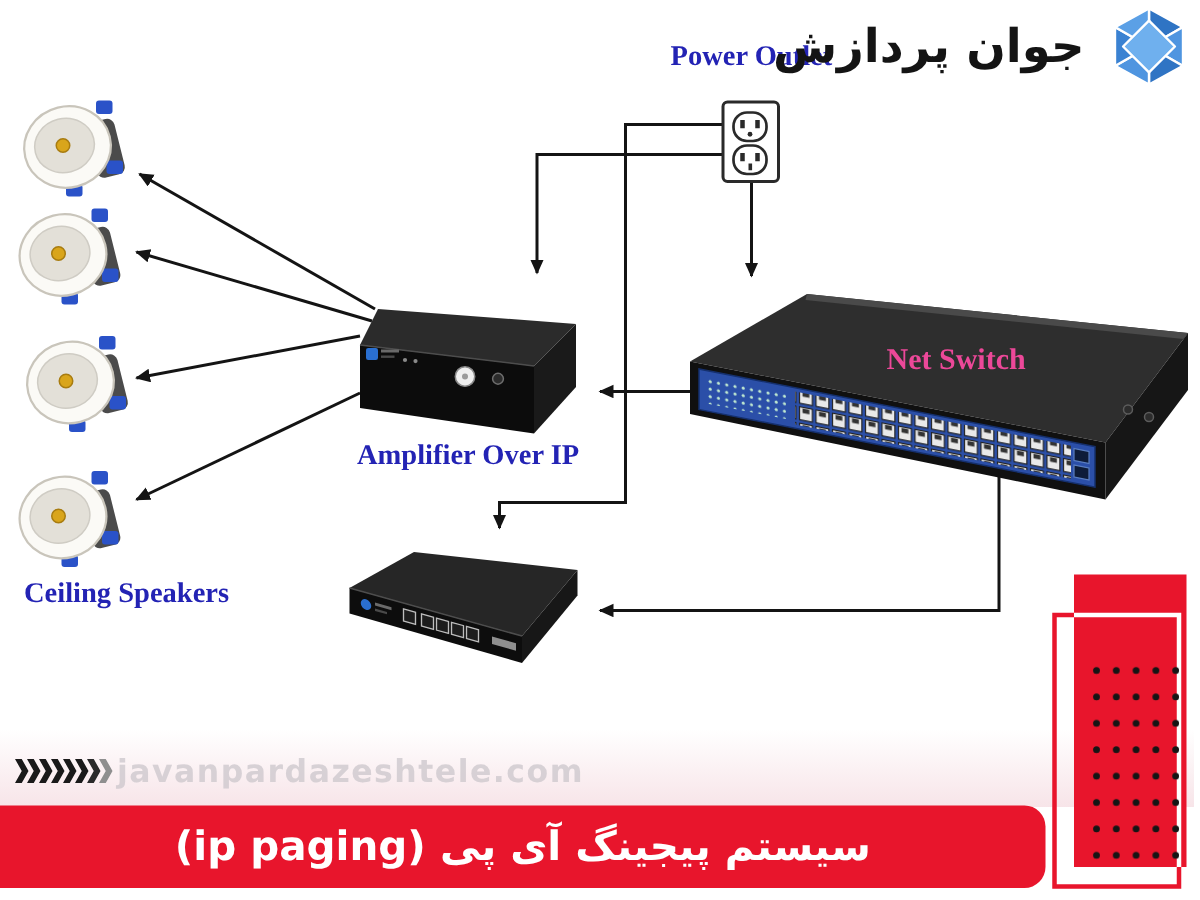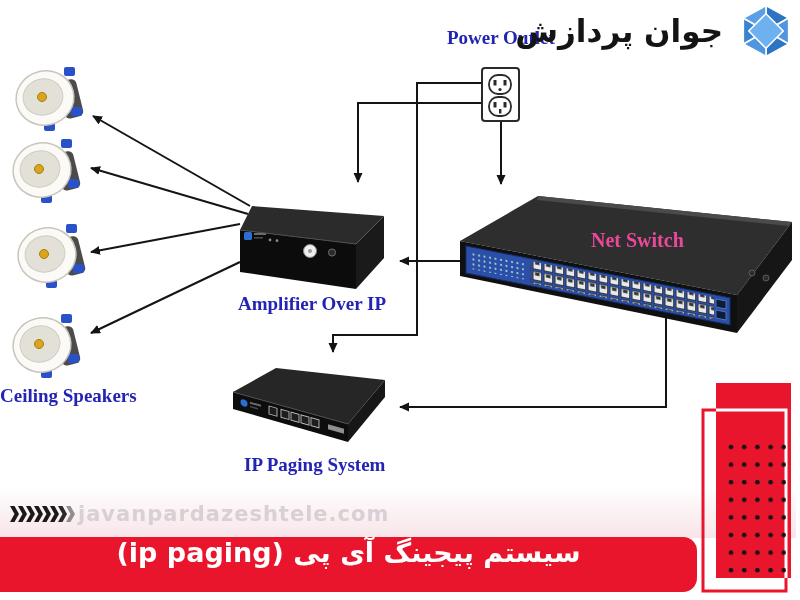--- a/index.html
+++ b/index.html
@@ -10,21 +10,21 @@
           font-weight:bold;font-size:19px;white-space:nowrap;}
   #net-switch-label{color:#ec4899;font-size:20px;}
   #logo{position:absolute;top:4px;right:3px;display:flex;align-items:center;gap:16px;}
   #logo-text{font-family:"DejaVu Sans",sans-serif;font-weight:bold;font-size:31px;
              color:#141414;direction:rtl;line-height:1;}
   #haze{position:absolute;left:0;top:486px;width:800px;height:52px;
         background:linear-gradient(to bottom,rgba(245,220,225,0),rgba(238,196,205,0.45));}
   #watermark{position:absolute;left:78px;top:502px;font-family:"DejaVu Sans",sans-serif;
              font-weight:bold;font-size:21px;color:rgba(203,198,203,0.75);letter-spacing:1px;}
   #banner{position:absolute;left:0;top:537px;width:697px;height:55px;background:#e8152c;
-          border-radius:0 14px 14px 0;display:flex;align-items:flex-start;justify-content:center;}
+          border-radius:0 14px 14px 0;display:flex;align-items:center;justify-content:center;}
   #banner-text{font-family:"DejaVu Sans",sans-serif;font-weight:bold;font-size:27px;
                color:#ffffff;direction:rtl;white-space:nowrap;}
   svg{display:block;}
 </style>
 </head>
 <body>
 
 <div id="stage">
 
   <div id="haze"></div>
@@ -148,22 +148,21 @@
         <rect x="68" y="4" width="8" height="8" fill="#1d1d1d" stroke="#bdbdbd" stroke-width="0.9"></rect>
         <rect x="78" y="4" width="8" height="8" fill="#1d1d1d" stroke="#bdbdbd" stroke-width="0.9"></rect>
         <rect x="95" y="6" width="16" height="5" fill="#8f8f8f"></rect>
       </g>
     </g>
   </svg>
 
   <div class="dlabel" style="left:447px;top:27px">Power Outlet</div>
   <div class="dlabel" id="net-switch-label" style="left:591px;top:229px">Net Switch</div>
   <div class="dlabel" style="left:238px;top:293px">Amplifier Over IP</div>
-  <div class="dlabel" style="left:244px;top:454px">IP Paging System</div>
-  <div class="dlabel" style="left:0;top:385px">Ceiling Speakers</div>
+  <div class="dlabel" style="left:16px;top:385px">Ceiling Speakers</div>
 
   <div id="logo">
     <span id="logo-text">جوان پردازش</span>
     <svg width="54" height="54" viewBox="0 0 100 100">
       <g stroke="#ffffff" stroke-width="3" stroke-linejoin="round">
         <polygon points="50,3 92,26 50,50" fill="#2f74c4"></polygon>
         <polygon points="92,26 92,74 50,50" fill="#4f95e0"></polygon>
         <polygon points="92,74 50,97 50,50" fill="#2f74c4"></polygon>
         <polygon points="50,97 8,74 50,50" fill="#4f95e0"></polygon>
         <polygon points="8,74 8,26 50,50" fill="#3a82d2"></polygon>

